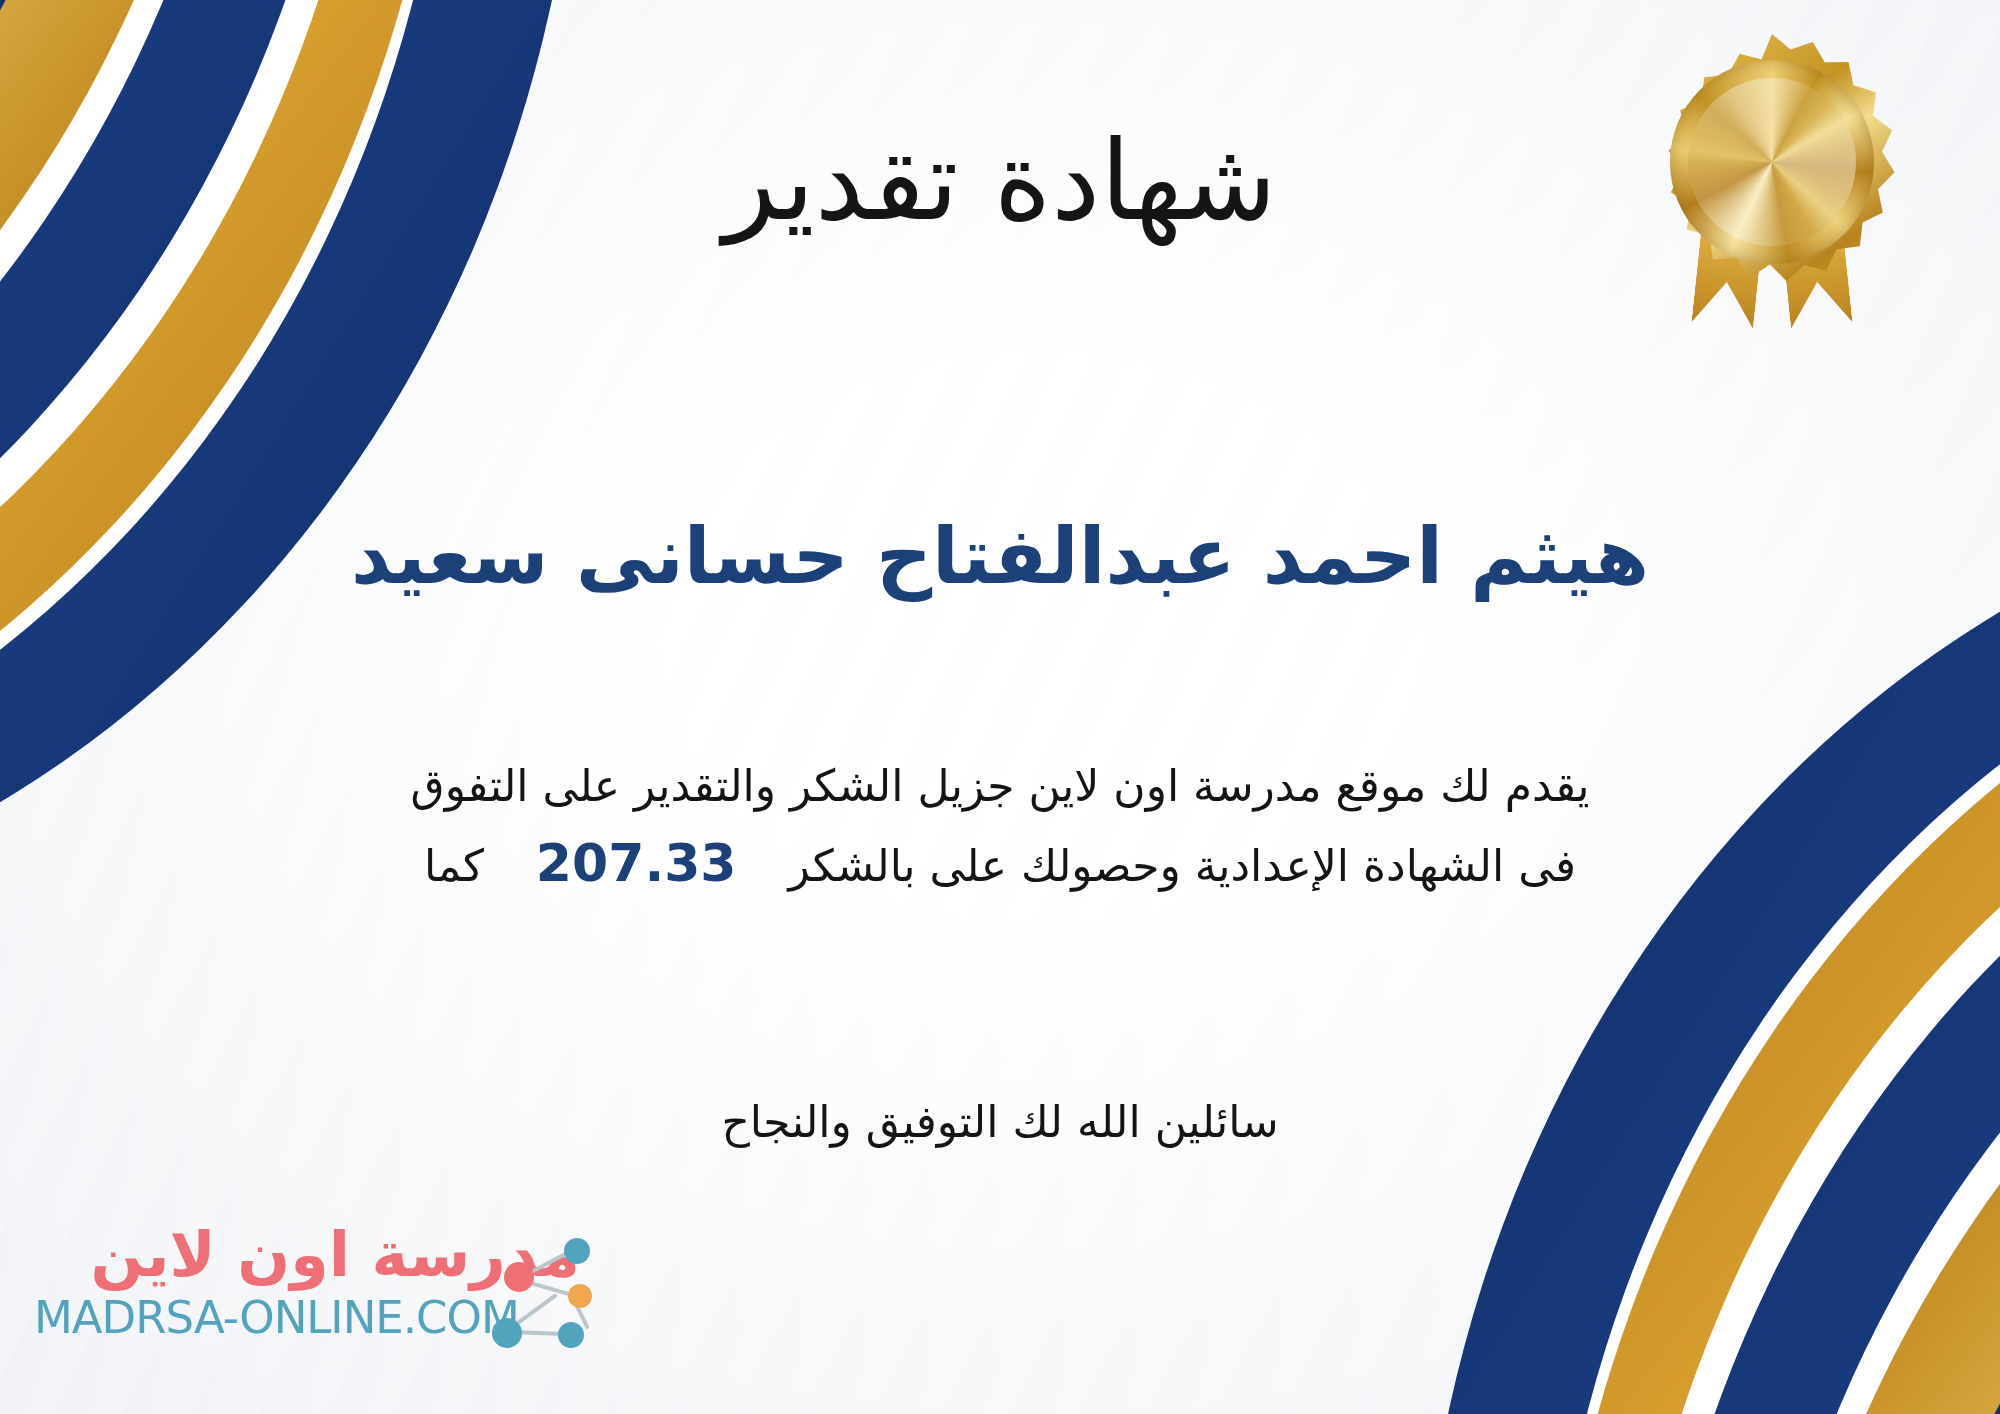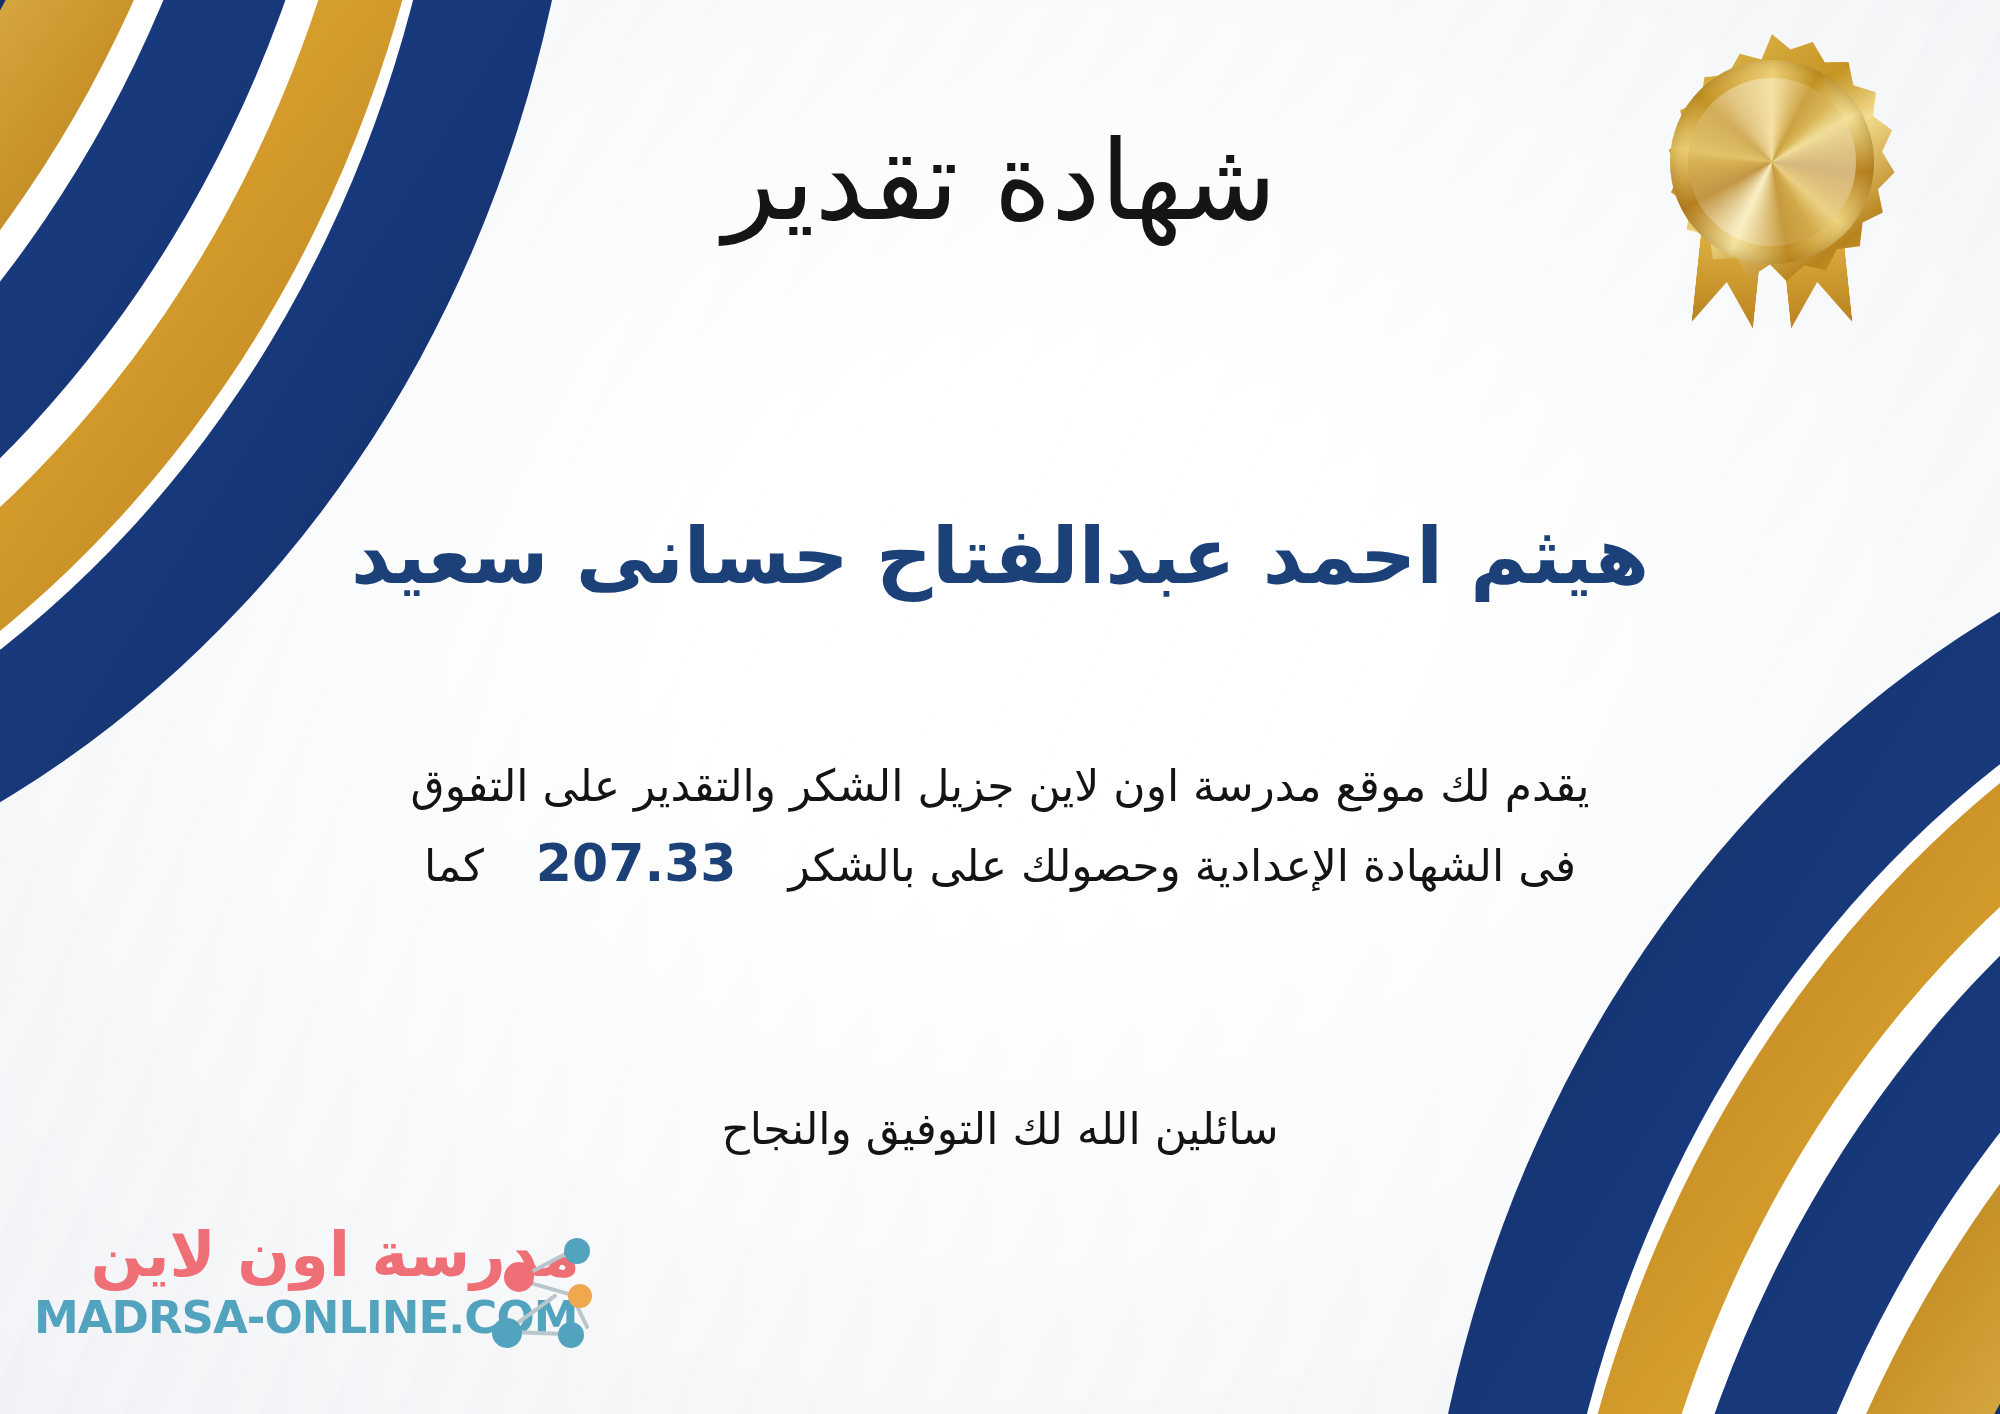--- a/index.html
+++ b/index.html
@@ -293,21 +293,20 @@
     padding:0 38px;
     letter-spacing:2px;
   }
 
   .closing-line {
     position:absolute;
     top:1096px; left:0; right:0;
     font-family:"DejaVu Sans", sans-serif;
     font-size:44px;
     color:#141414;
-    margin-top:7px;
   }
 
   
   .logo {
     position:absolute;
     left:28px; bottom:22px;
     width:560px; height:170px;
     direction:rtl;
   }
   .logo-ar {
@@ -315,21 +314,21 @@
     font-size:62px;
     font-weight:bold;
     color:#ef6f76;
     line-height:1.05;
     text-align:right;
     padding-right:8px;
   }
   .logo-url {
     font-family:"DejaVu Sans", sans-serif;
     font-size:45px;
-    font-weight:bold;
+    font-weight:normal;
     color:#52a3bd;
     direction:ltr;
     text-align:left;
     letter-spacing:-1px;
     margin-top:4px;
     padding-left:6px;
   }
   .logo-mark {
     position:absolute;
     right:-10px; top:14px;

